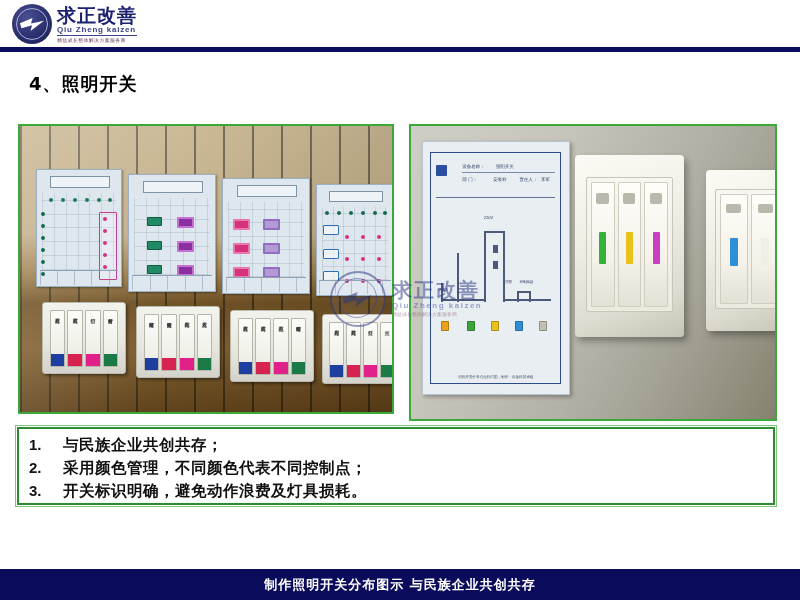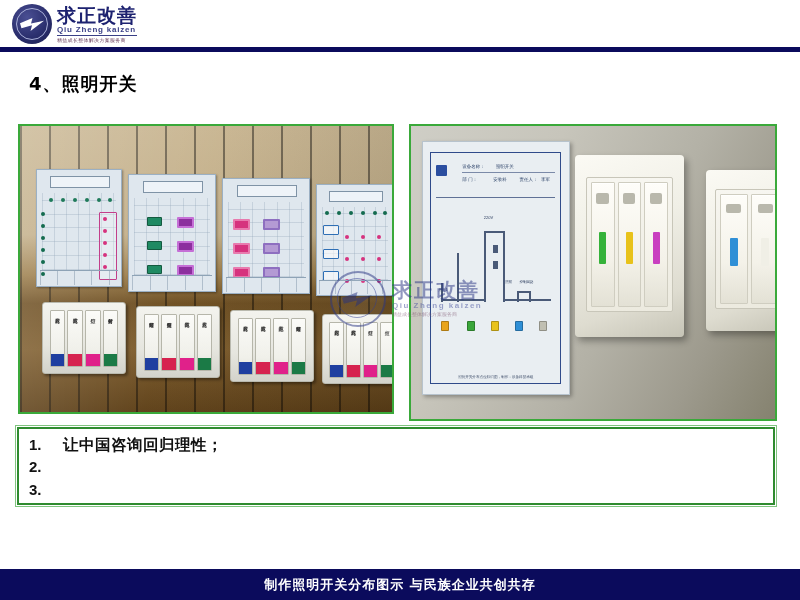--- a/index.html
+++ b/index.html
@@ -708,25 +708,27 @@
   <div class="wm-text">
     <div class="wm-cn">求正改善</div>
     <div class="wm-en">Qiu Zheng kaizen</div>
     <div class="wm-tag">精益成长整体解决方案服务商</div>
   </div>
 </div>
 
 <div id="bullet-box">
   <div class="bullet-row">
     <span class="bullet-num">1.</span>
-    <span class="bullet-text">让中国咨询回归理性；</span>
+    <span class="bullet-text">与民族企业共创共存；</span>
   </div>
   <div class="bullet-row">
     <span class="bullet-num">2.</span>
+    <span class="bullet-text">采用颜色管理，不同颜色代表不同控制点；</span>
   </div>
   <div class="bullet-row">
     <span class="bullet-num">3.</span>
+    <span class="bullet-text">开关标识明确，避免动作浪费及灯具损耗。</span>
   </div>
 </div>
 
 <div id="footer">
   <div id="footer-text">制作照明开关分布图示  与民族企业共创共存</div>
 </div>
 
 </body></html>

